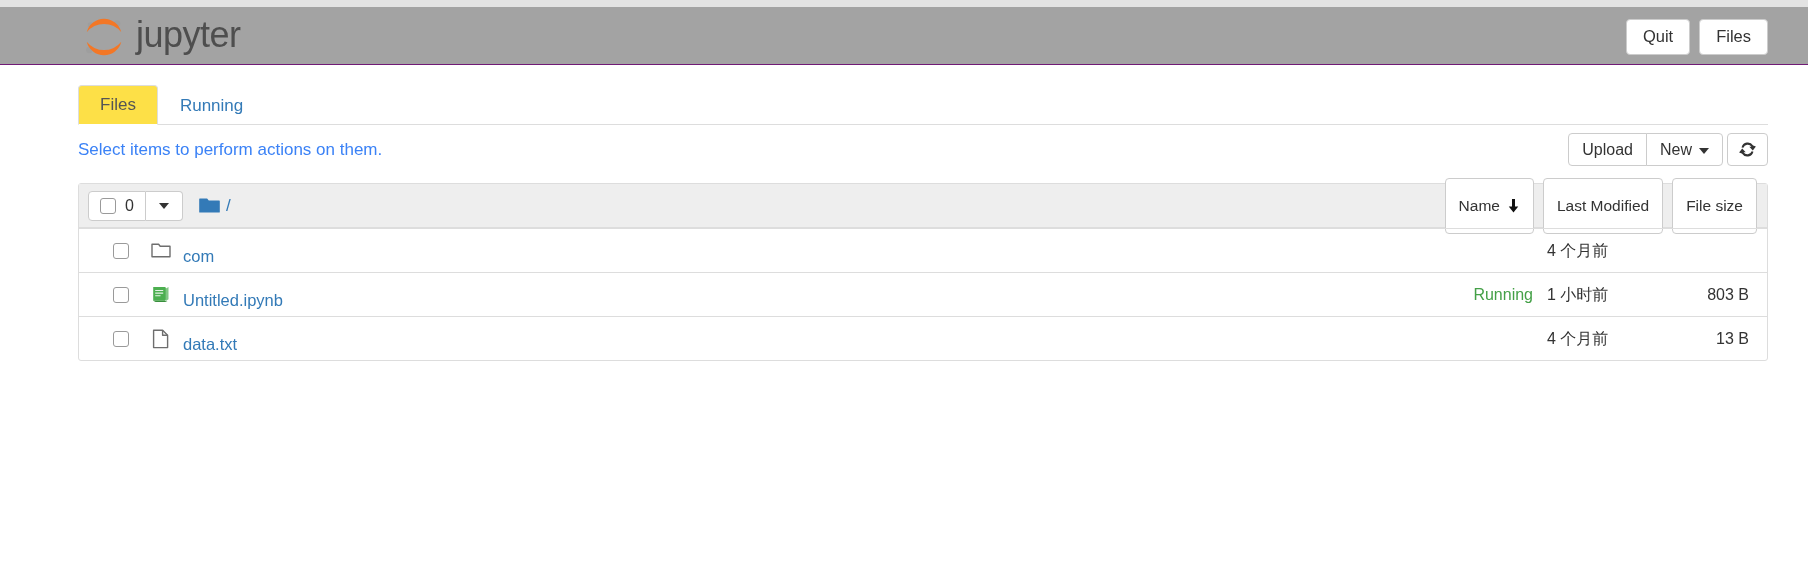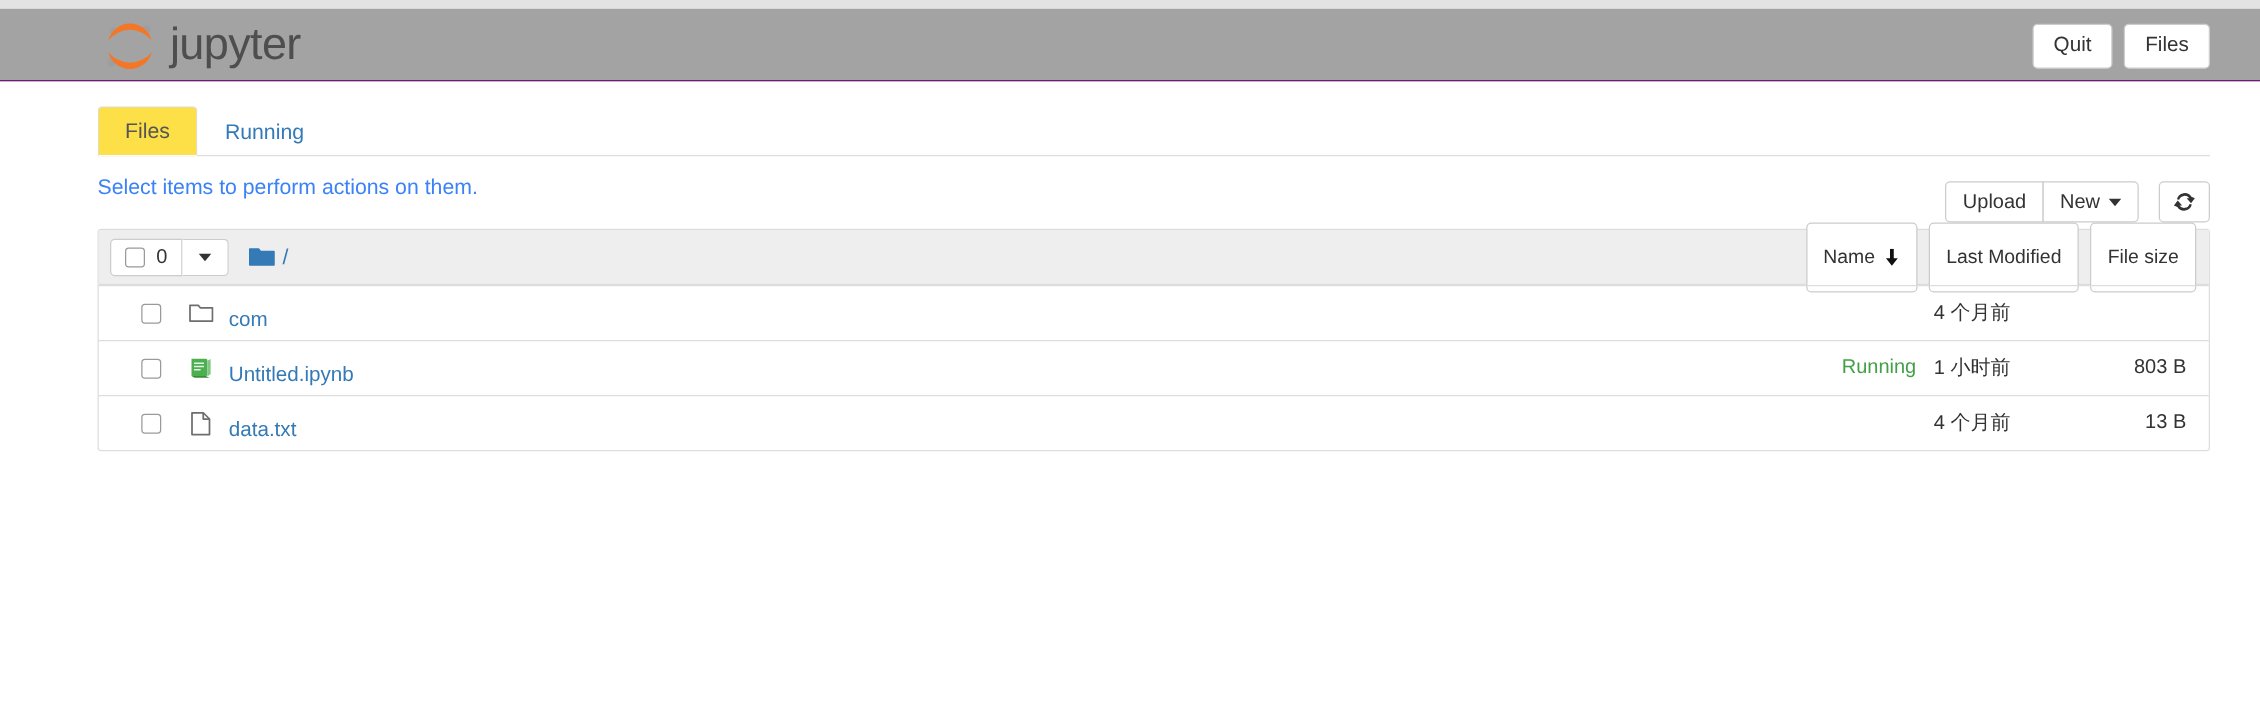--- a/index.html
+++ b/index.html
@@ -95,24 +95,24 @@
     height: 50px;
     display: flex;
     align-items: center;
   }
   .action-note {
     font-size: 17px;
     color: #3b82f6;
   }
   .action-btns {
     position: absolute;
-    right: 0; top: 20px;
+    right: 0; top: 8px;
     display: flex;
     align-items: stretch;
-    gap: 16px;
+    gap: 4px;
   }
   .btn-group { display: flex; }
   .btn-group .btn:first-child { border-radius: 4px 0 0 4px; }
   .btn-group .btn:last-child { border-radius: 0 4px 4px 0; margin-left: -1px; }
   .btn-sm {
     font-size: 16px;
     padding: 6px 13px;
   }
   .caret-dn {
     display: inline-block;

